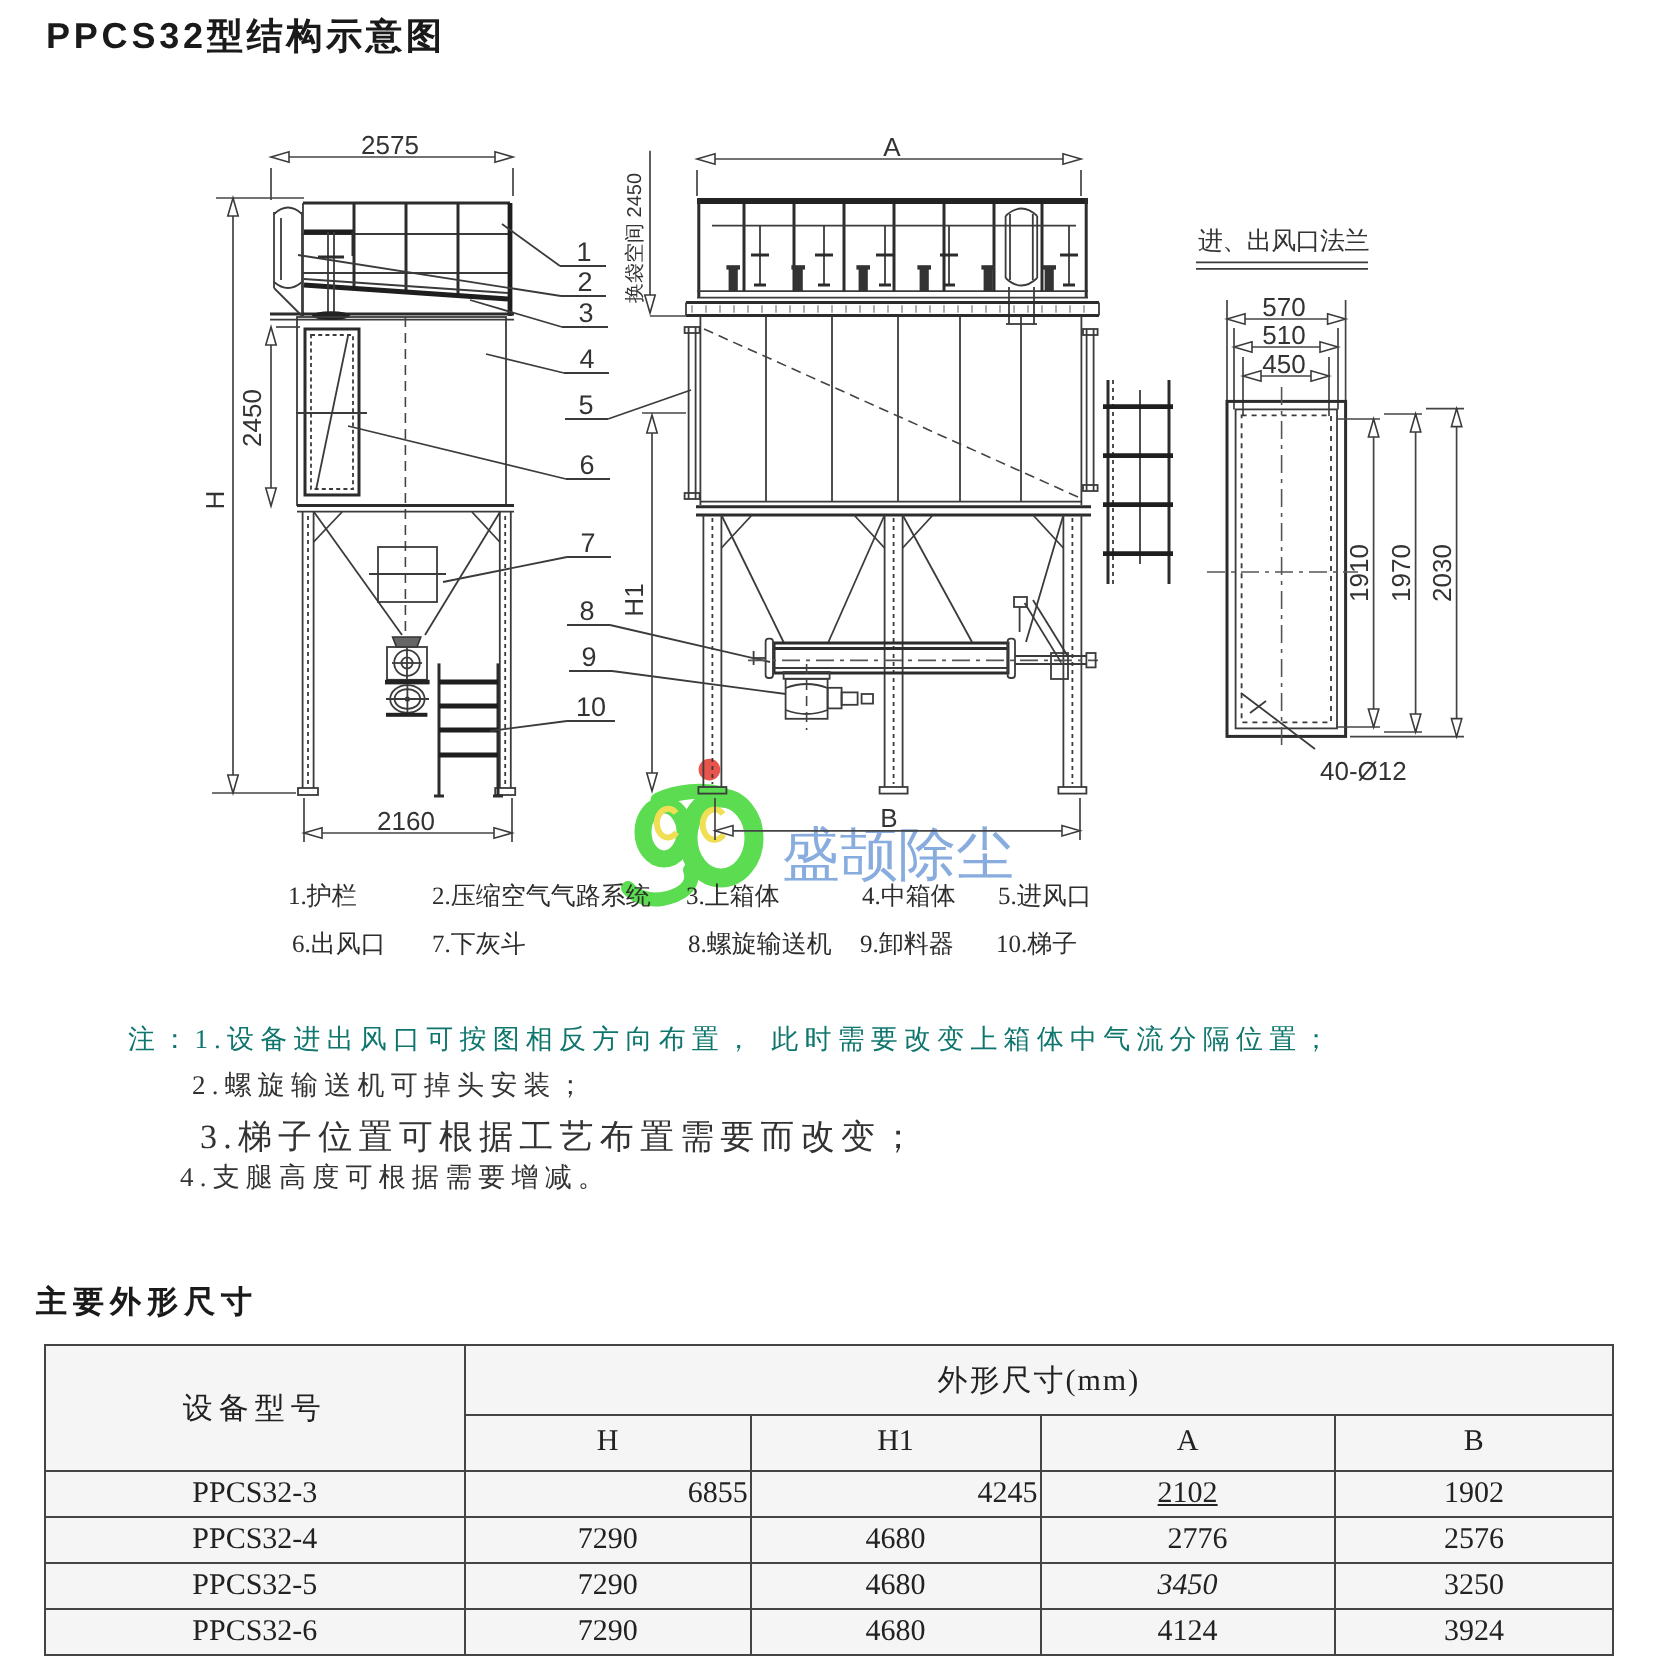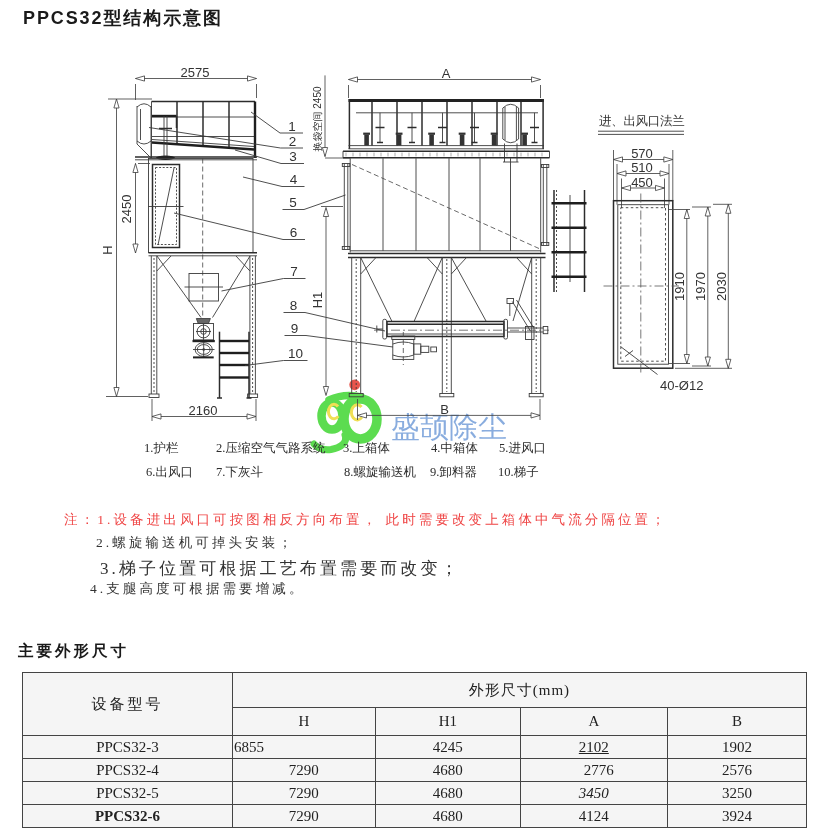--- a/index.html
+++ b/index.html
@@ -608,61 +608,61 @@
 </div>
 
 <div class="abs" style="top:463.5px;left:0;width:828px;font-size:12.5px;color:#2d2d2d;font-family:'Liberation Serif',serif;">
 <span class="abs" style="left:146px;">6.出风口</span>
 <span class="abs" style="left:216px;">7.下灰斗</span>
 <span class="abs" style="left:344px;">8.螺旋输送机</span>
 <span class="abs" style="left:430px;">9.卸料器</span>
 <span class="abs" style="left:498px;text-align:center;">10.梯子</span>
 </div>
 
-<div class="abs" style="top:510.5px;left:64px;font-size:13.5px;color:#ef4444;letter-spacing:3.1px;font-family:'Liberation Serif',serif;">注：1.设备进出风口可按图相反方向布置，&nbsp;此时需要改变上箱体中气流分隔位置；</div>
+<div class="abs" style="top:510.5px;left:64px;font-size:13.5px;color:#0f766e;letter-spacing:3.1px;font-family:'Liberation Serif',serif;">注：1.设备进出风口可按图相反方向布置，&nbsp;此时需要改变上箱体中气流分隔位置；</div>
 <div class="abs" style="top:533.5px;left:96px;font-size:13.5px;color:#333;letter-spacing:3.1px;font-family:'Liberation Serif',serif;">2.螺旋输送机可掉头安装；</div>
 <div class="abs" style="top:556.5px;left:100px;font-size:17px;color:#333;letter-spacing:3.1px;font-family:'Liberation Serif',serif;">3.梯子位置可根据工艺布置需要而改变；</div>
 <div class="abs" style="top:579.5px;left:90px;font-size:13.5px;color:#333;letter-spacing:3.1px;font-family:'Liberation Serif',serif;">4.支腿高度可根据需要增减。</div>
 
 <div class="abs" style="top:641px;left:18px;font-size:15.5px;font-weight:bold;letter-spacing:3px;color:#1a1a1a;">主要外形尺寸</div>
 
 <table class="abs" style="top:672px;left:22px;width:785px;border-collapse:collapse;font-family:'Liberation Serif',serif;font-size:15px;color:#222;background:#f5f5f5;" cellspacing="0">
 <tbody>
       <tr style="height:35px;">
 <td rowspan="2" style="border:1.4px solid #444;width:211px;text-align:center;letter-spacing:3px;">设备型号</td>
 <td colspan="4" style="border:1.4px solid #444;text-align:center;letter-spacing:1px;">外形尺寸(mm)</td>
 </tr>
 <tr style="height:28px;">
 <td style="border:1.4px solid #444;width:143px;text-align:center;">H</td>
 <td style="border:1.4px solid #444;width:145px;text-align:center;">H1</td>
 <td style="border:1.4px solid #444;width:147px;text-align:center;">A</td>
 <td style="border:1.4px solid #444;width:139px;text-align:center;">B</td>
 </tr>
 <tr style="height:23px;">
         <td style="border:1.4px solid #444;text-align:center;">PPCS32-3</td>
-        <td style="border:1.4px solid #444;text-align:left;">6855</td>
-        <td style="border:1.4px solid #444;text-align:center;">4245</td>
+        <td style="border:1.4px solid #444;text-align:right;">6855</td>
+        <td style="border:1.4px solid #444;text-align:right;">4245</td>
         <td style="border:1.4px solid #444;text-align:center;text-decoration:underline;">2102</td>
         <td style="border:1.4px solid #444;text-align:center;">1902</td>
       </tr>
 <tr style="height:23px;">
         <td style="border:1.4px solid #444;text-align:center;">PPCS32-4</td>
         <td style="border:1.4px solid #444;text-align:center;">7290</td>
         <td style="border:1.4px solid #444;text-align:center;">4680</td>
         <td style="border:1.4px solid #444;text-align:center;padding-left:11px;">2776</td>
         <td style="border:1.4px solid #444;text-align:center;">2576</td>
       </tr>
 <tr style="height:23px;margin-top:18px;">
         <td style="border:1.4px solid #444;text-align:center;">PPCS32-5</td>
         <td style="border:1.4px solid #444;text-align:center;">7290</td>
         <td style="border:1.4px solid #444;text-align:center;">4680</td>
         <td style="border:1.4px solid #444;text-align:center;font-style:italic;">3450</td>
         <td style="border:1.4px solid #444;text-align:center;">3250</td>
       </tr>
 <tr style="height:23px;">
-        <td style="border:1.4px solid #444;text-align:center;font-weight:bold;">PPCS32-6</td>
+        <td style="border:1.4px solid #444;text-align:center;">PPCS32-6</td>
         <td style="border:1.4px solid #444;text-align:center;">7290</td>
         <td style="border:1.4px solid #444;text-align:center;">4680</td>
         <td style="border:1.4px solid #444;text-align:center;">4124</td>
         <td style="border:1.4px solid #444;text-align:center;">3924</td>
       </tr>
 </tbody>
   </table>
 
 </body></html>

